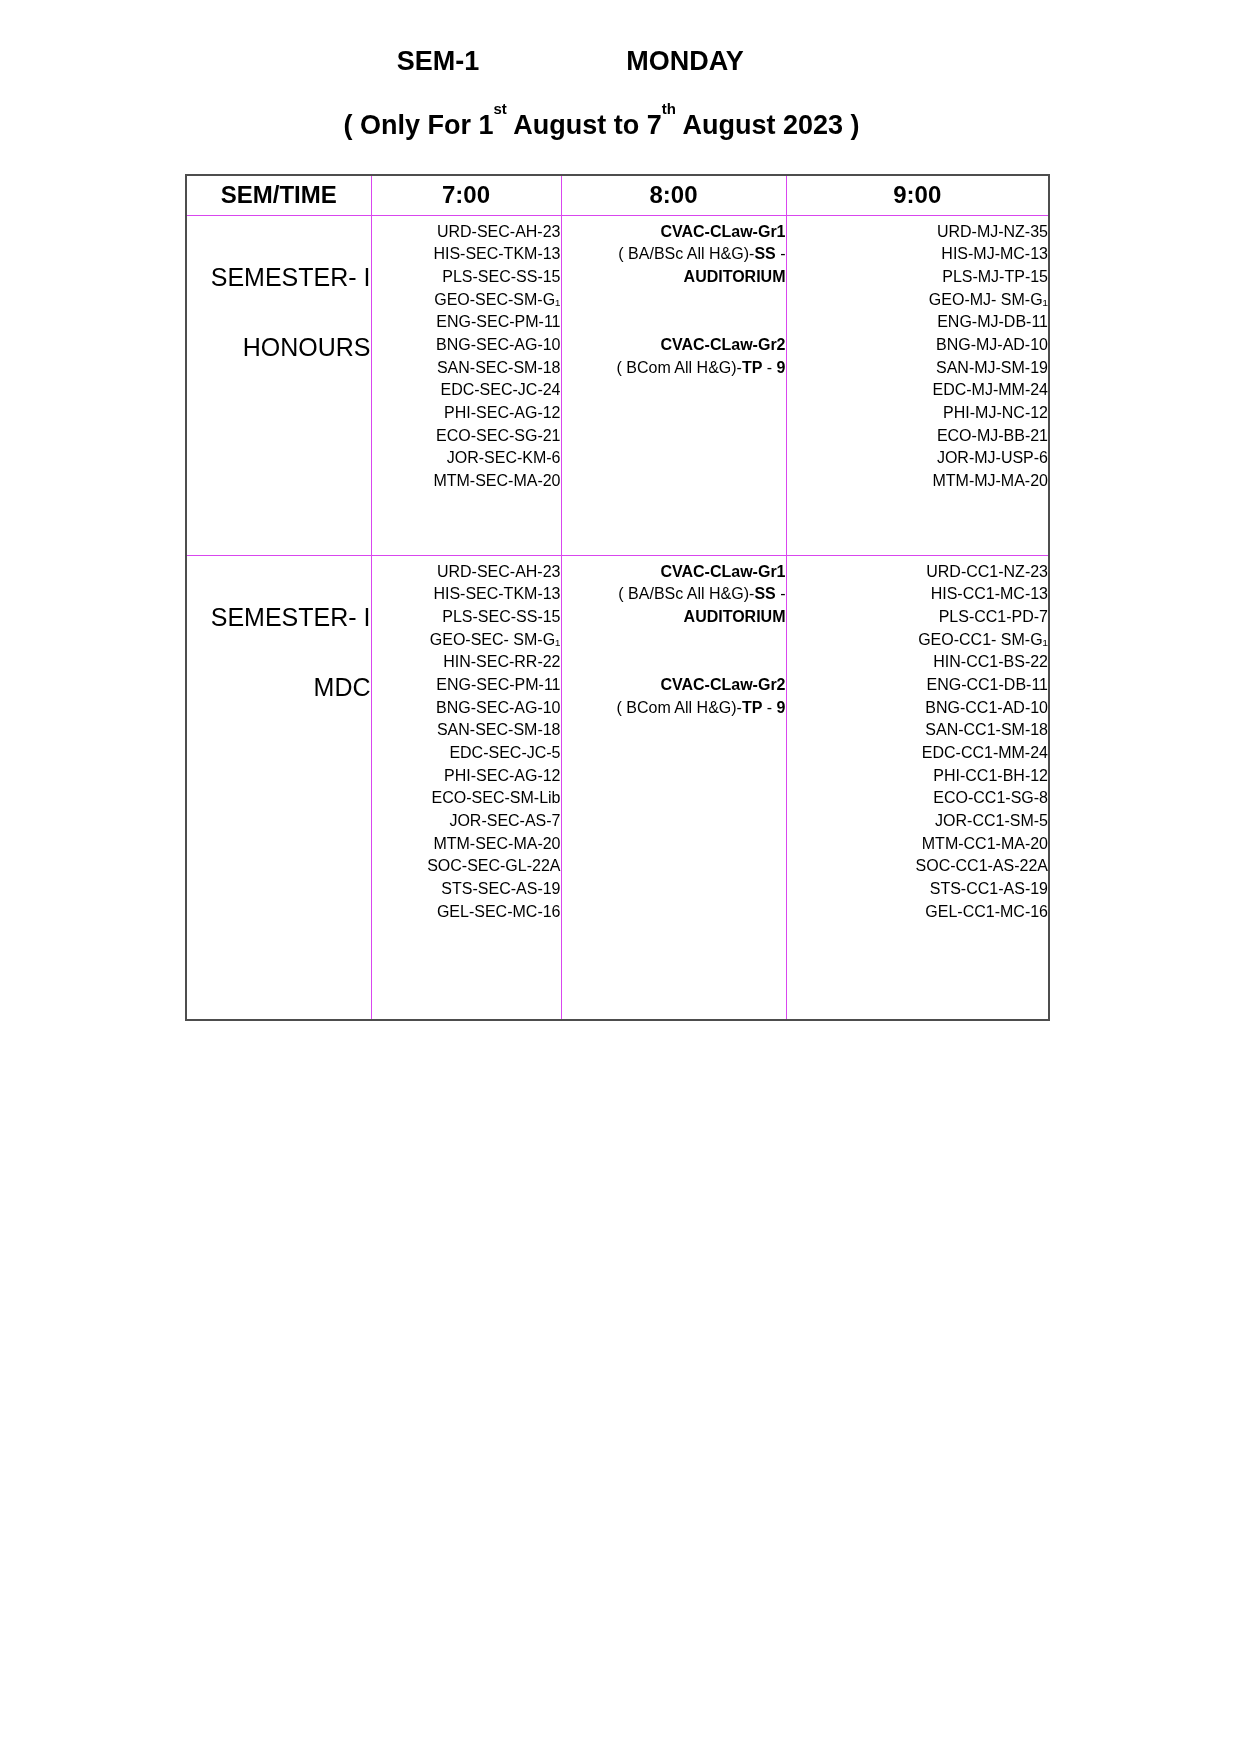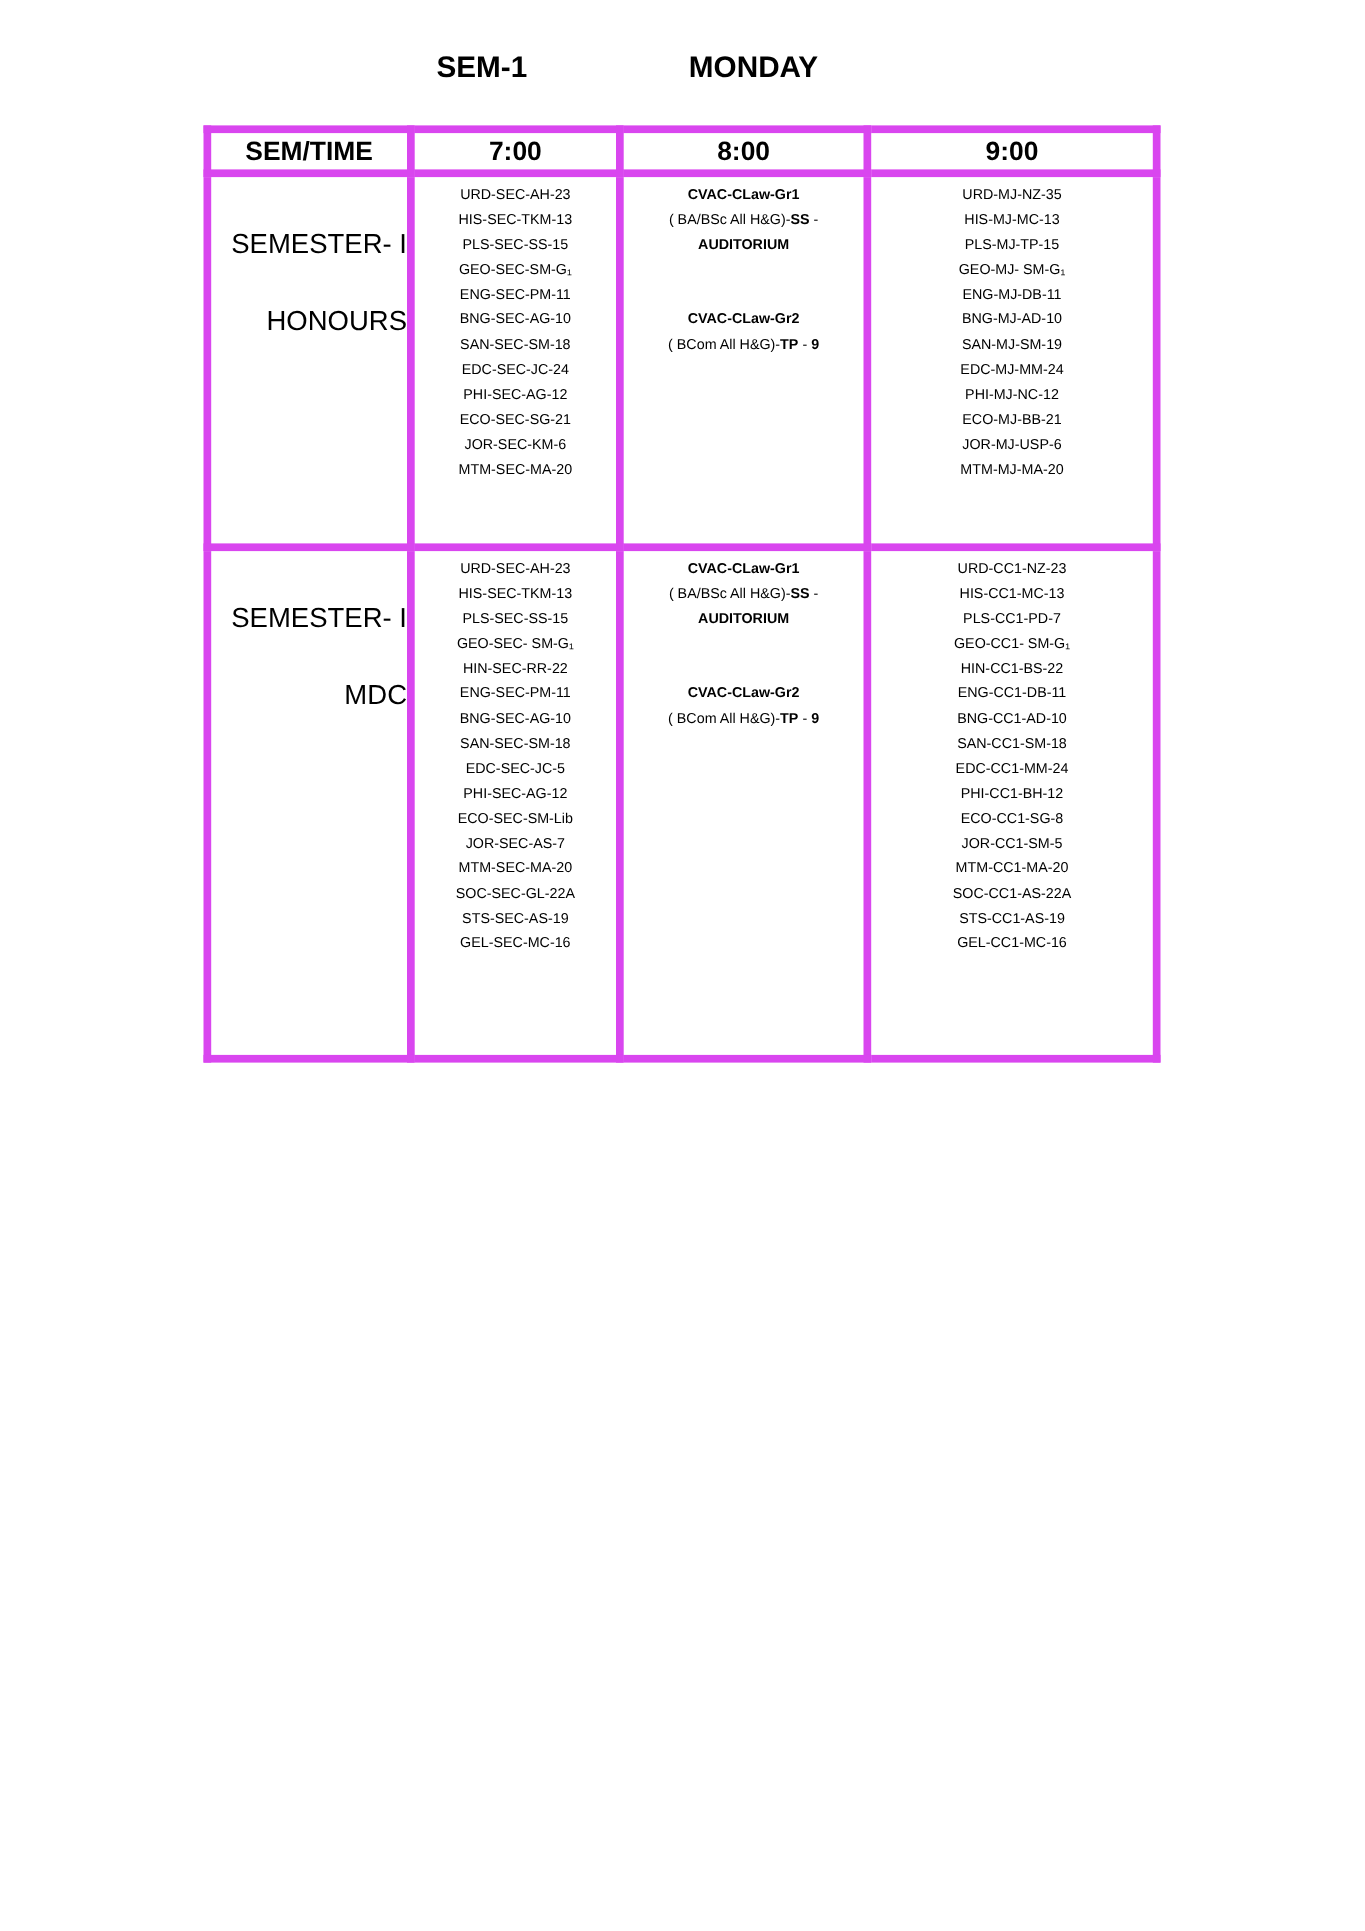--- a/index.html
+++ b/index.html
@@ -32,49 +32,50 @@
     position:relative; left:-15px;
   }
   .dateline sup { font-size:15px; position:relative; top:-10px; font-weight:bold; }
 
   table.timetable {
     margin-top:37px;
     width:863px; table-layout:fixed;
     border-collapse:collapse;
     border:2px solid #4d4d4d;
   }
-  th, td { border:7px solid #d946ef; vertical-align:top; }
+  th, td { border:1px solid #d946ef; vertical-align:top; }
   th {
     height:40px; font-size:24px; font-weight:bold;
     text-align:center; vertical-align:middle;
   }
   tr.row-0 { height:340px; }
   tr.row-1 { height:465px; }
 
   td.label-cell {
     text-align:right; font-size:25px; line-height:30px;
     padding-top:46px;
   }
   td.label-cell .prog-name { margin-top:40px; }
 
-  td.slot-cell { padding-top:5px; text-align:center; font-size:13px; }
+  td.slot-cell { padding-top:5px; text-align:right; font-size:16px; }
   .line { height:22.7px; line-height:22.7px; white-space:pre; }
   .line b { font-weight:bold; }
 </style>
 </head>
 <body>
 
 <div class="page">
 
 
   <div class="subline">
     <span class="sem">SEM-1</span>
     <span class="day">MONDAY</span>
   </div>
 
+  <div class="dateline"><span>( Only For 1</span><sup>st</sup><span> August to 7</span><sup>th</sup><span> August 2023 )</span></div>
 
   <table class="timetable">
     <colgroup>
       <col style="width:185px">
       <col style="width:190px">
       <col style="width:225px">
       <col style="width:263px">
     </colgroup>
     <thead>
       <tr>

